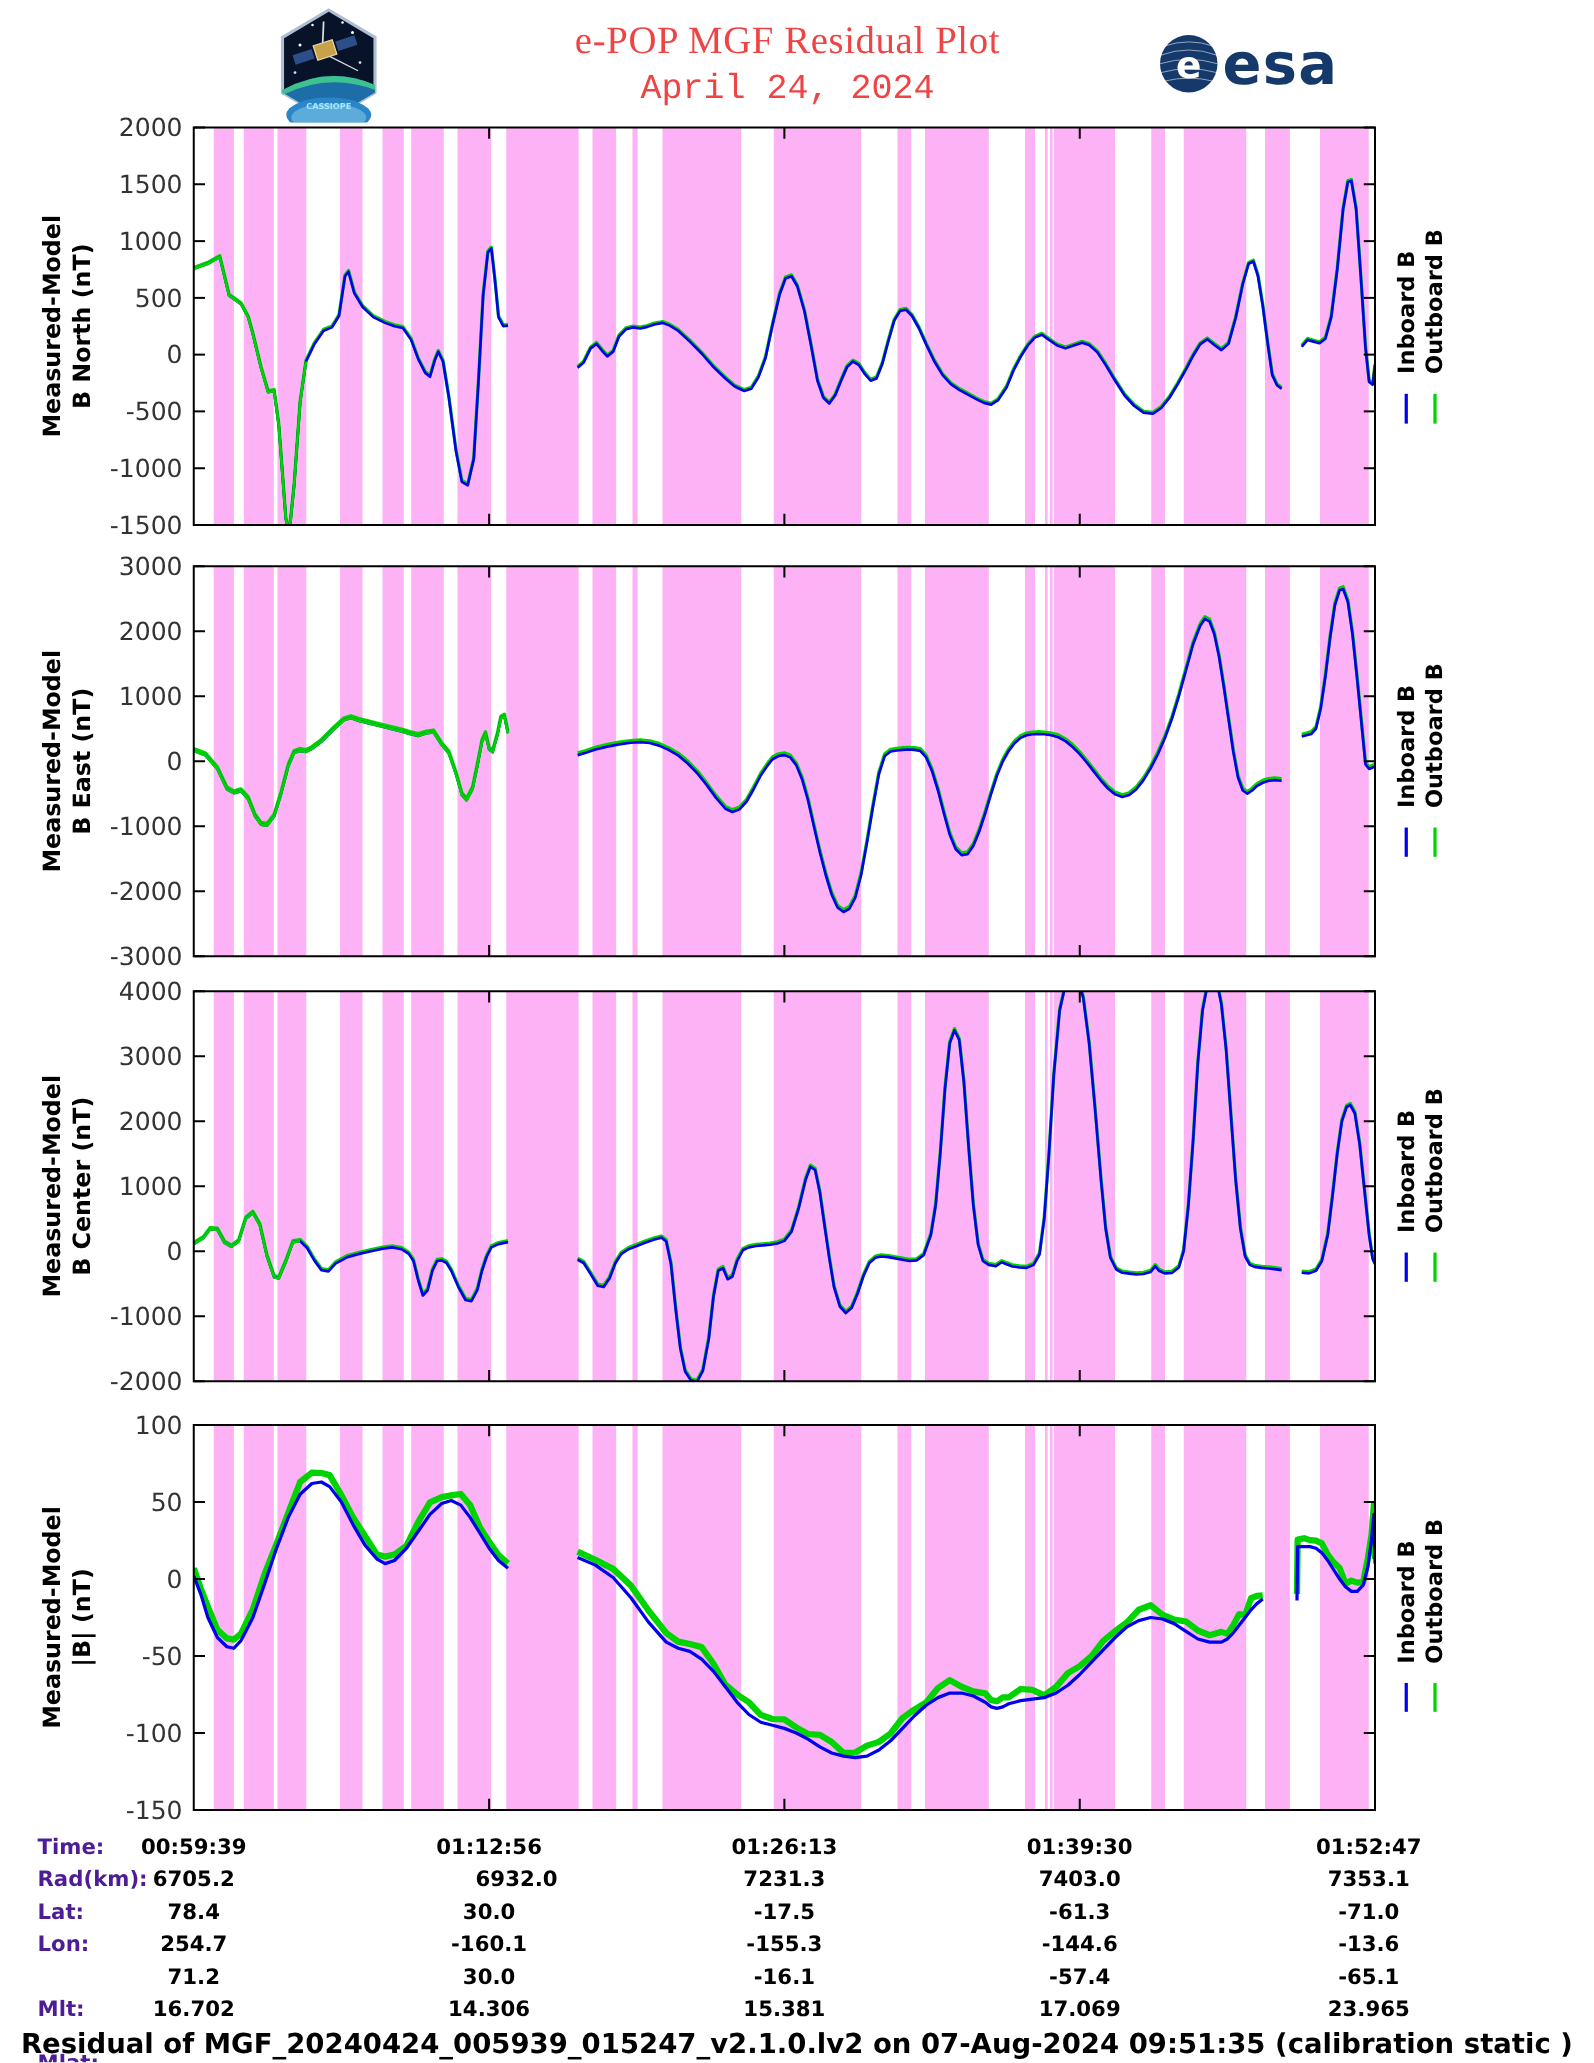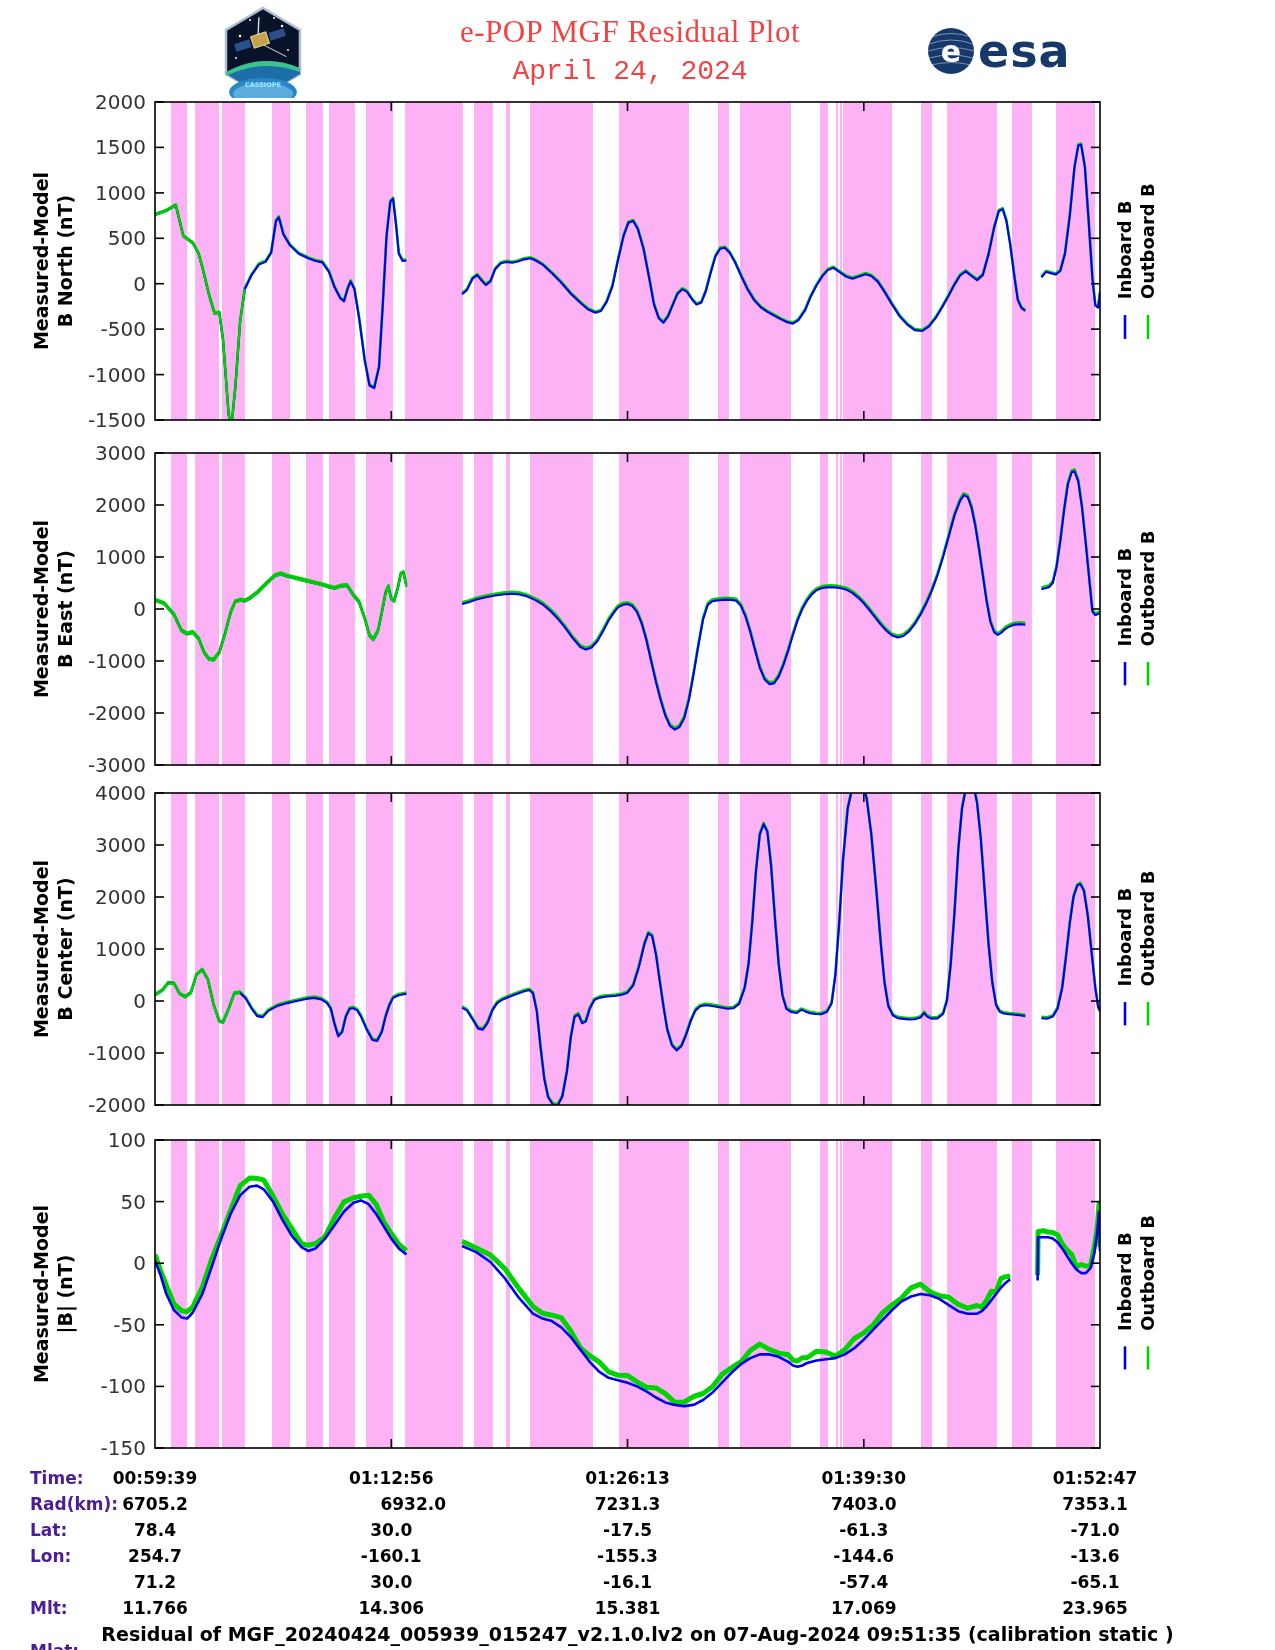--- a/index.html
+++ b/index.html
@@ -9,21 +9,21 @@
   #main-title{font-family:"Liberation Serif","DejaVu Serif",serif;font-size:31px;letter-spacing:.5px;}
   #sub-title{font-family:Liberation Mono, monospace;font-size:28px;margin-top:6px;}
   #chart-svg{position:absolute;left:0;top:0;}
   #esa-logo{position:absolute;left:926px;top:26px;display:flex;align-items:center;}
   #esa-text{font-size:46px;font-weight:bold;color:#16396b;letter-spacing:1px;line-height:46px;margin-left:2px;}
   #patch-logo{position:absolute;left:222px;top:6px;}
   #bottom-table{position:absolute;left:0;top:0;width:1275px;}
   .row-label{position:absolute;left:30px;font-size:17px;font-weight:bold;color:#4c1d95;}
   .row-value{position:absolute;font-size:17px;font-weight:bold;color:#000;transform:translateX(-50%);white-space:nowrap;}
   #footer-line{position:absolute;left:0;top:1623px;width:1275px;text-align:center;
-               font-size:19px;font-weight:bold;color:#000;}
+               font-size:22px;font-weight:bold;color:#000;}
 </style>
 </head>
 <body>
 
 <div id="page">
 
   <div id="patch-logo">
     <svg width="82" height="92" viewBox="0 0 82 92">
       <polygon points="41,2 78,24 78,68 41,90 4,68 4,24" fill="#081229" stroke="#aebfd2" stroke-width="2.5"></polygon>
       <circle cx="18" cy="30" r="1.2" fill="#ffffff"></circle>
@@ -382,21 +382,21 @@
       <div class="row-value" style="top: 1546px; left: 627.5px;">-155.3</div>
       <div class="row-value" style="top: 1546px; left: 863.75px;">-144.6</div>
       <div class="row-value" style="top: 1546px; left: 1095px;">-13.6</div>
       <div class="row-label" style="top: 1641px; text-align: right;">Mlat:</div>
       <div class="row-value" style="top: 1572px; left: 155px;">71.2</div>
       <div class="row-value" style="top: 1572px; left: 391.25px;">30.0</div>
       <div class="row-value" style="top: 1572px; left: 627.5px;">-16.1</div>
       <div class="row-value" style="top: 1572px; left: 863.75px;">-57.4</div>
       <div class="row-value" style="top: 1572px; left: 1095px;">-65.1</div>
       <div class="row-label" style="top: 1598px;">Mlt:</div>
-      <div class="row-value" style="top: 1598px; left: 155px;">11.766</div>
+      <div class="row-value" style="top: 1598px; left: 155px;">16.702</div>
       <div class="row-value" style="top: 1598px; left: 391.25px;">14.306</div>
       <div class="row-value" style="top: 1598px; left: 627.5px;">15.381</div>
       <div class="row-value" style="top: 1598px; left: 863.75px;">17.069</div>
       <div class="row-value" style="top: 1598px; left: 1095px;">23.965</div>
     </div>
 
   <div id="footer-line">Residual of MGF_20240424_005939_015247_v2.1.0.lv2 on 07-Aug-2024 09:51:35 (calibration static )</div>
 </div>
 
 </body></html>

